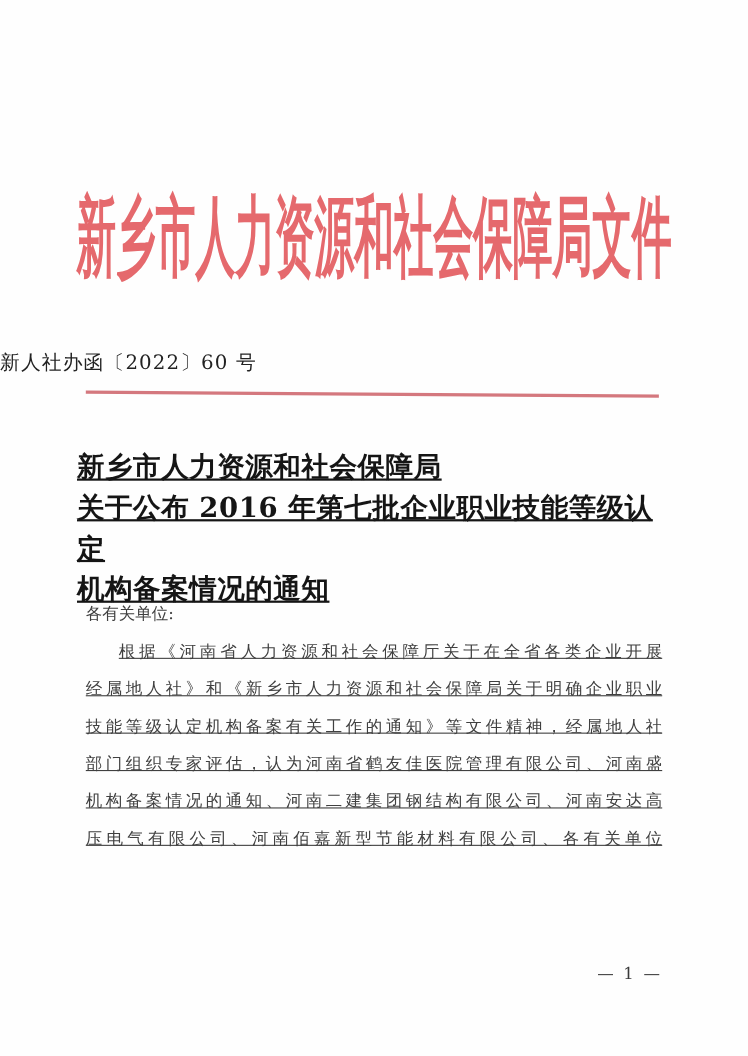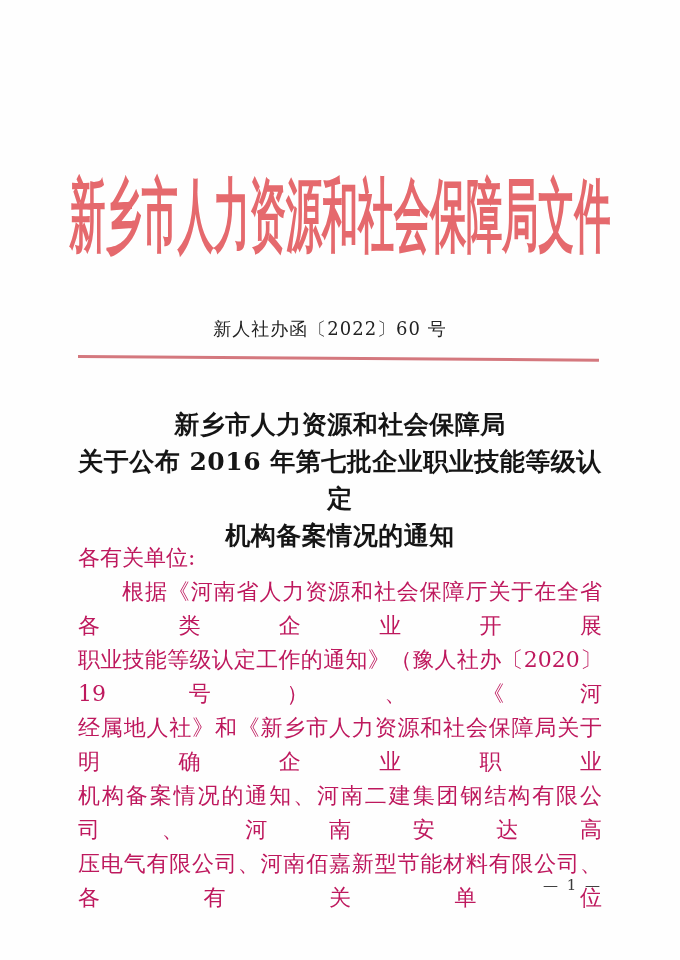--- a/index.html
+++ b/index.html
@@ -27,21 +27,21 @@
   .banner-text {
     font-family: "DejaVu Serif", "Liberation Serif", serif;
     font-weight: bold;
   }
   
   .doc-number {
     position: absolute;
     left: 0;
     top: 317px;
     width: 660px;
-    text-align: center;
+    text-align: left;
     font-size: 18px;
     letter-spacing: 1px;
     color: #222222;
   }
   
   .red-rule {
     position: absolute;
     left: 78px;
     top: 355px;
     width: 521px;
@@ -49,43 +49,44 @@
     background: #d4787e;
     transform: rotate(0.4deg);
     transform-origin: left center;
   }
   
   .doc-title {
     position: absolute;
     left: 70px;
     top: 406px;
     width: 540px;
-    text-align: center;
     font-size: 25px;
     font-weight: bold;
     line-height: 37px;
     color: #151515;
     letter-spacing: 0.5px;
+    text-decoration: underline;
   }
   
   .doc-body {
     position: absolute;
     left: 78px;
     top: 541px;
     width: 524px;
-    font-size: 22px;
+    font-size: 15px;
     line-height: 34px;
-    color: #be185d;
+    color: #404040;
   }
   .salutation {
     text-align: left;
   }
   .body-line {
     text-align: justify;
     text-align-last: justify;
+    text-decoration: underline;
   }
   .body-line.first {
     text-indent: 2em;
   }
   
   .page-number {
     position: absolute;
     left: 78px;
     top: 876px;
     width: 524px;
@@ -112,21 +113,22 @@
 
   <div class="doc-title">
     <div>新乡市人力资源和社会保障局</div>
     <div>关于公布 2016 年第七批企业职业技能等级认定</div>
     <div>机构备案情况的通知</div>
   </div>
 
   <div class="doc-body">
     <div class="salutation">各有关单位:</div>
     <div class="body-line first">根据《河南省人力资源和社会保障厅关于在全省各类企业开展</div>
-    <div class="body-line">职业技能等级认定工作的通知》（豫人社办〔2020〕19 号）、《河</div>
     <div class="body-line">经属地人社》和《新乡市人力资源和社会保障局关于明确企业职业</div>
+    <div class="body-line">技能等级认定机构备案有关工作的通知》等文件精神，经属地人社</div>
+    <div class="body-line">部门组织专家评估，认为河南省鹤友佳医院管理有限公司、河南盛</div>
     <div class="body-line">机构备案情况的通知、河南二建集团钢结构有限公司、河南安达高</div>
     <div class="body-line">压电气有限公司、河南佰嘉新型节能材料有限公司、各有关单位</div>
   </div>
 
   <div class="page-number">— 1 —</div>
 
 </div>
 
 </body></html>

